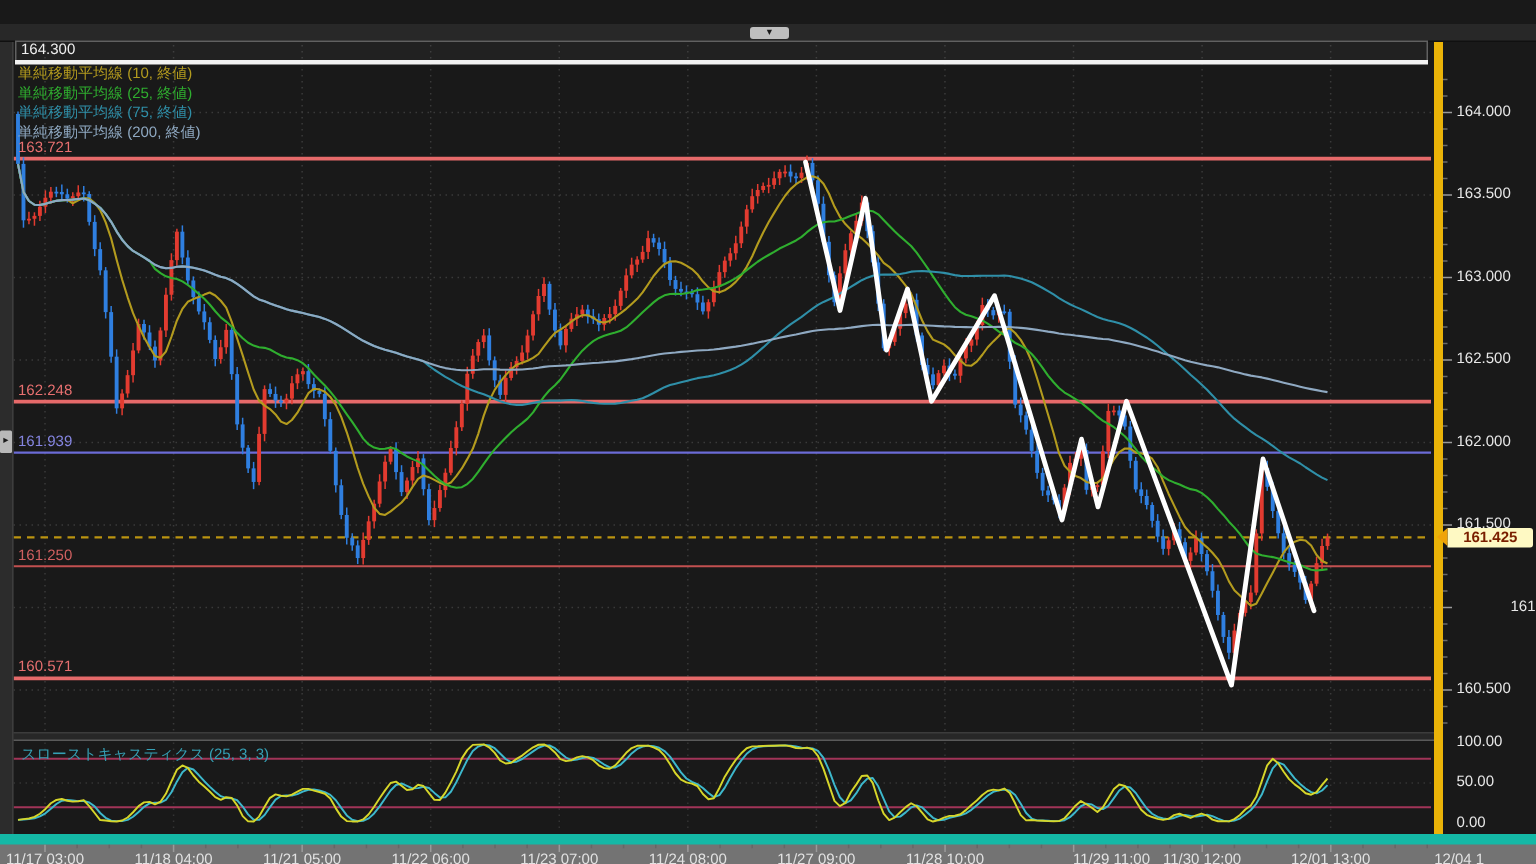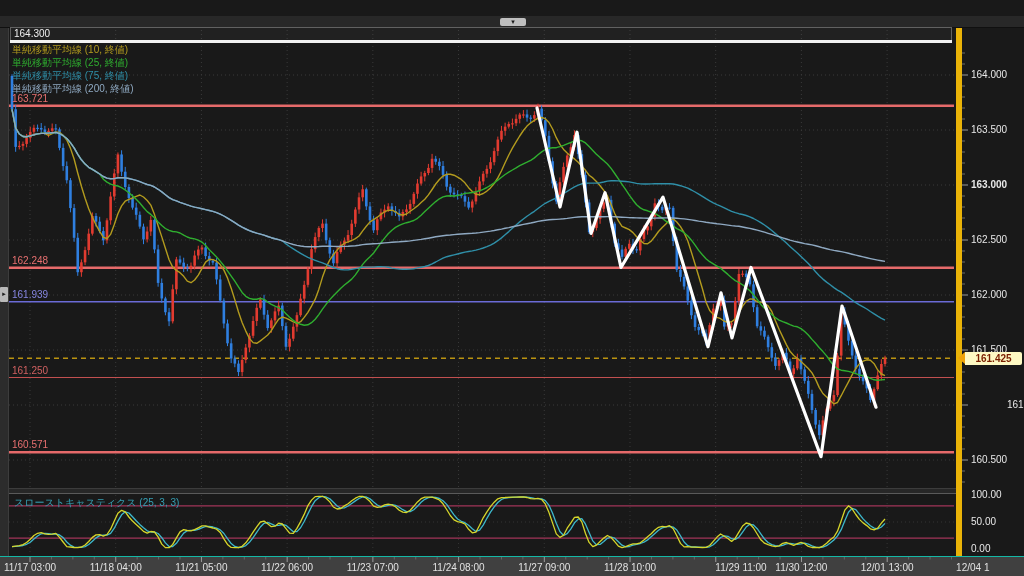--- a/index.html
+++ b/index.html
@@ -29,21 +29,21 @@
   .legend-item{position:absolute;left:12px;font-size:10px;line-height:11px;white-space:nowrap;}
   
   .hline-label{position:absolute;left:12px;font-size:10px;line-height:10px;white-space:nowrap;}
   
   #divider{position:absolute;left:0px;top:488px;width:956px;height:6px;background:#272727;border-top:1px solid #3c3c3c;border-bottom:1px solid #5a5a5a;box-sizing:border-box;}
   
   #stoch-legend{position:absolute;left:14px;top:496px;font-size:10px;color:#35a0b5;white-space:nowrap;}
   
   #y-axis{position:absolute;left:956px;top:28px;width:68px;height:528px;border-left:6px solid #eab308;background:#191919;}
   .y-label{position:absolute;left:9px;font-size:10px;color:#e8e8e8;}
-  #x-axis{position:absolute;left:0px;top:556px;width:1024px;height:20px;border-top:1px solid #14b8a6;background:#404040;box-sizing:border-box;}
+  #x-axis{position:absolute;left:0px;top:556px;width:1024px;height:20px;border-top:7px solid #14b8a6;background:#737373;box-sizing:border-box;}
   .x-label{position:absolute;top:5px;font-size:10px;color:#e2e2e2;transform:translateX(-50%);white-space:nowrap;}
   
   #price-badge{position:absolute;left:965px;top:351.5px;width:57px;height:13px;background:#fef9c3;border-radius:0 2px 2px 0;}
   #price-badge:before{content:"";position:absolute;left:-7px;top:0;border-top:6.5px solid transparent;border-bottom:6.5px solid transparent;border-right:7px solid #efa309;}
   #price-badge span{display:block;text-align:center;font-size:10px;font-weight:bold;color:#7a1f00;line-height:13px;}
 </style>
 </head>
 <body>
 
 <div id="window">
@@ -660,21 +660,21 @@
         <line x1="0" x2="3" y1="387.9999999999775" y2="387.9999999999775" stroke="#6a6a6a" stroke-width="1"></line>
         <line x1="0" x2="3" y1="398.99999999997686" y2="398.99999999997686" stroke="#6a6a6a" stroke-width="1"></line>
         <line x1="0" x2="3" y1="409.99999999997624" y2="409.99999999997624" stroke="#6a6a6a" stroke-width="1"></line>
         <line x1="0" x2="3" y1="420.9999999999756" y2="420.9999999999756" stroke="#6a6a6a" stroke-width="1"></line>
         <line x1="0" x2="6" y1="431.999999999975" y2="431.999999999975" stroke="#9a9a9a" stroke-width="1"></line>
         <line x1="0" x2="3" y1="442.99999999997436" y2="442.99999999997436" stroke="#6a6a6a" stroke-width="1"></line>
         <line x1="0" x2="3" y1="453.99999999997374" y2="453.99999999997374" stroke="#6a6a6a" stroke-width="1"></line>
       </svg>
       <div class="y-label" style="top: 41px;">164.000</div>
       <div class="y-label" style="top: 96px;">163.500</div>
-      <div class="y-label" style="top: 151px; font-weight: bold;">163.000</div>
+      <div class="y-label" style="top: 151px;">163.000</div>
       <div class="y-label" style="top: 206px;">162.500</div>
       <div class="y-label" style="top: 261px;">162.000</div>
       <div class="y-label" style="top: 316px;">161.500</div>
       <div class="y-label" style="top: 371px; margin-left: 36px;">161.000</div>
       <div class="y-label" style="top: 426px;">160.500</div>
       <div class="y-label" style="top: 461px;">100.00</div>
       <div class="y-label" style="top: 488px;">50.00</div>
       <div class="y-label" style="top: 515px;">0.00</div>
     </div>
   <div id="x-axis">

